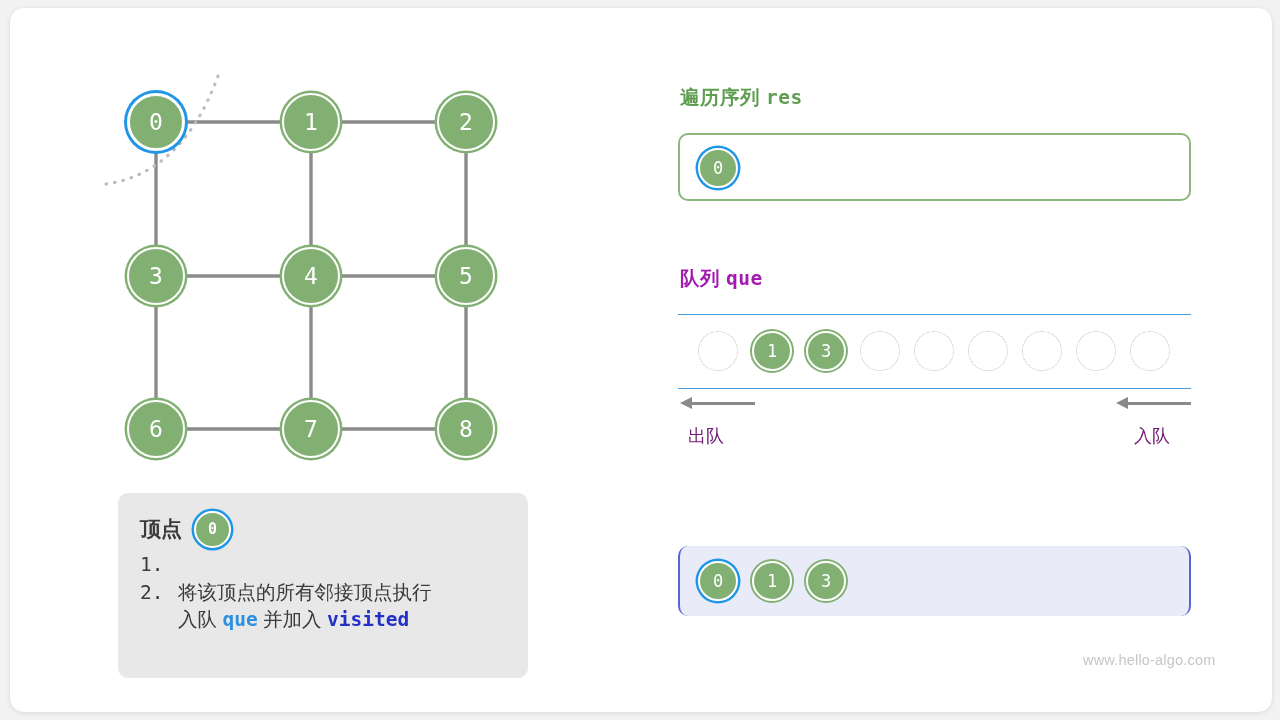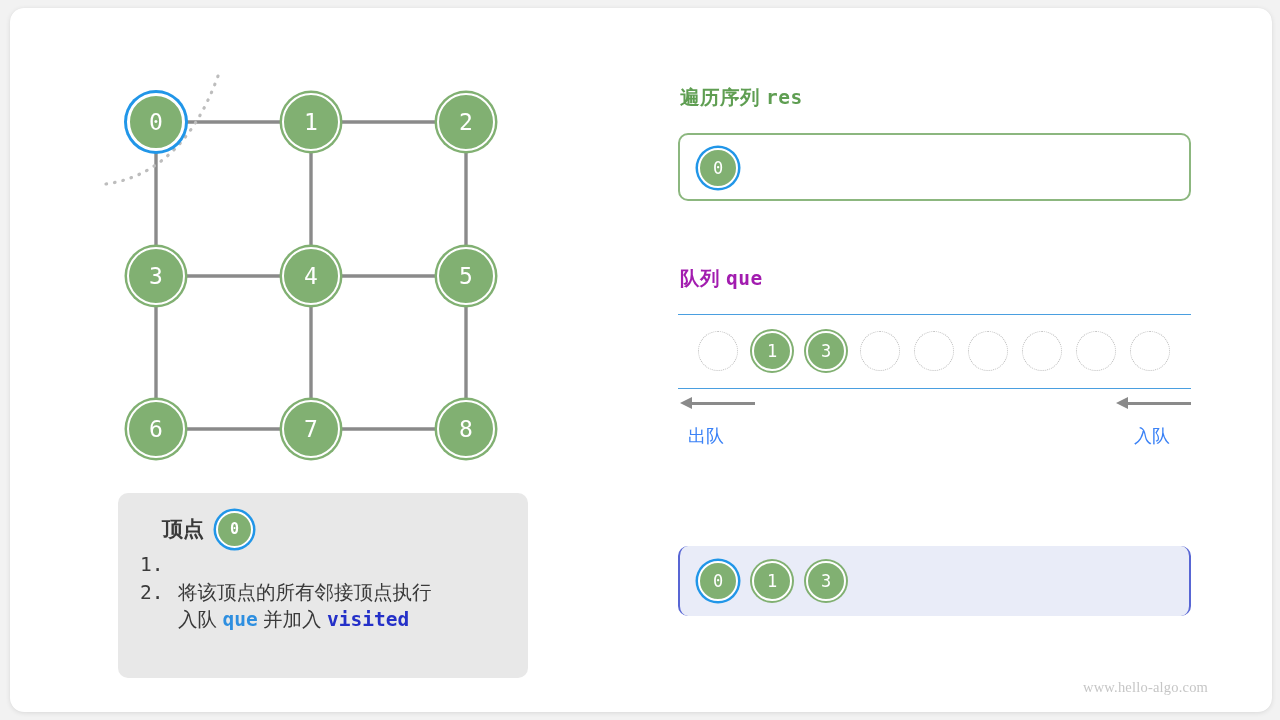--- a/index.html
+++ b/index.html
@@ -98,21 +98,21 @@
   }
   .arrow .head {
     position: absolute; left: 0; top: 1px;
     width: 0; height: 0;
     border-top: 6.5px solid transparent;
     border-bottom: 6.5px solid transparent;
     border-right: 12px solid #8a8a8a;
   }
   .arrow-lbl {
     position: absolute;
-    font-size: 18px; color: #3b82f6; white-space: nowrap;
+    font-size: 18px; color: #701a75; white-space: nowrap;
   }
 
   #visited-box {
     position: absolute;
     left: 668px; top: 538px; width: 513px; height: 70px;
     background: #e9ecf8;
     border-left: 2.5px solid #5866d4;
     border-right: 2.5px solid #5866d4;
     border-radius: 10px;
   }
@@ -123,21 +123,20 @@
     left: 108px; top: 485px; width: 410px; height: 185px;
     background: #e8e8e8;
     border-radius: 10px;
     padding: 14px 18px 0 22px;
   }
   #cap-head {
     display: flex; align-items: center;
     font-size: 21px; font-weight: bold; color: #3a3a3a;
     height: 44px;
     white-space: nowrap;
-    margin-left: 22px;
   }
   #cap-head .node-inline {
     position: relative;
     width: 37px; height: 37px; font-size: 15px;
     margin: 0 12px;
     flex: 0 0 auto;
   }
   .cap-line {
     display: flex;
     font-size: 19.5px; color: #3a3a3a;
@@ -166,22 +165,22 @@
     border: 1.6px solid #d8d8d8;
     border-radius: 10px;
     display: flex; align-items: center; justify-content: center;
     font-family: "DejaVu Sans Mono", "Liberation Mono", monospace;
     font-size: 24px; font-weight: bold;
     color: #8a8a8a;
     letter-spacing: 1px;
   }
   #watermark {
     position: absolute;
-    left: 1073px; top: 671px;
-    font-family: Liberation Serif, serif;
+    left: 1073px; top: 644px;
+    font-family: Liberation Sans, sans-serif;
     font-size: 14.5px;
     color: #c6c6c6;
     letter-spacing: 0.2px;
     white-space: nowrap;
   }
 </style>
 </head>
 <body>
 
 <div id="card">

